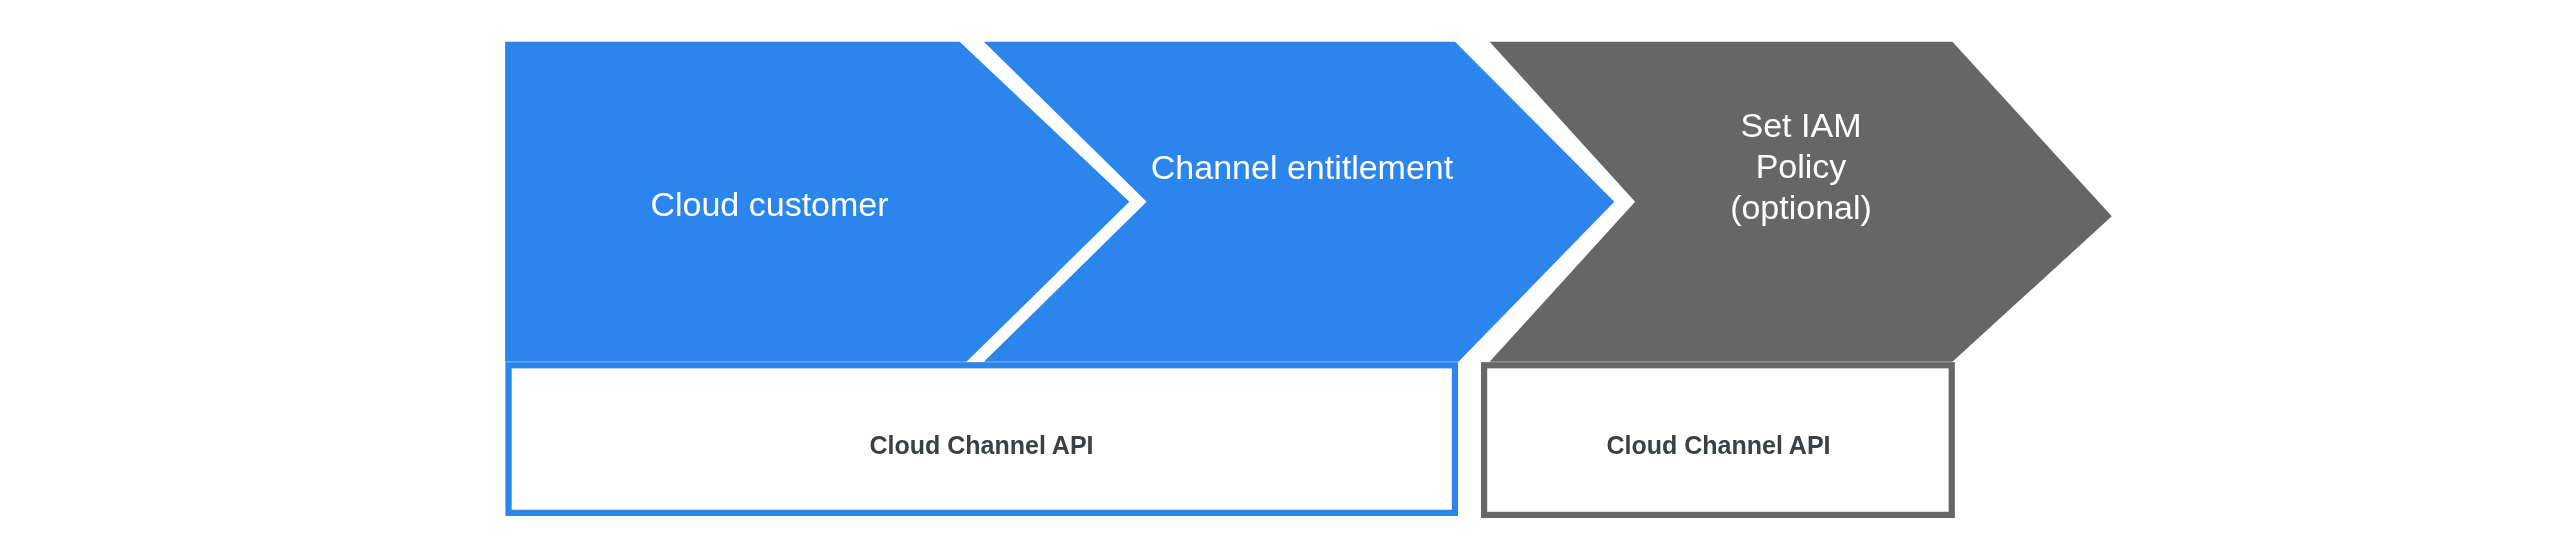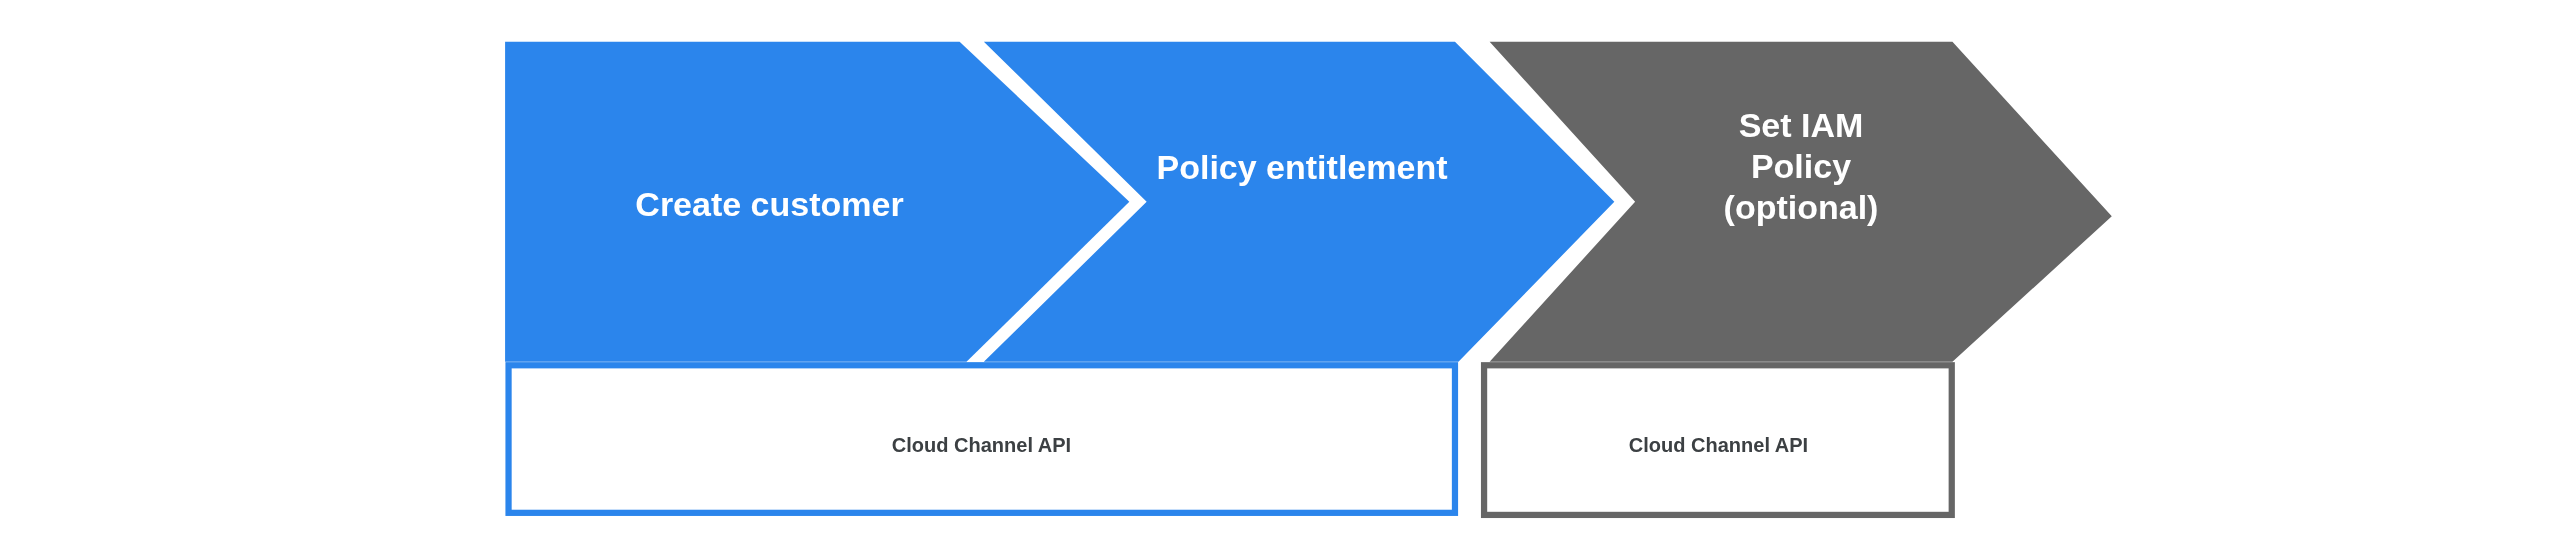--- a/index.html
+++ b/index.html
@@ -25,21 +25,21 @@
     top: 0;
     width: 2576px;
     height: 549px;
   }
   .step-label {
     position: absolute;
     color: #ffffff;
     font-size: 34px;
     line-height: 41px;
     text-align: center;
-    font-weight: 700;
+    font-weight: 400;
     white-space: pre-line;
     letter-spacing: 0px;
   }
   #step-label-0 {
     left: 527px;
     top: 184px;
     width: 485px;
   }
   #step-label-1 {
     left: 1122px;
@@ -47,21 +47,21 @@
     width: 360px;
   }
   #step-label-2 {
     left: 1621px;
     top: 105px;
     width: 360px;
   }
   .api-label {
     position: absolute;
     color: #3c4043;
-    font-size: 20px;
+    font-size: 25px;
     font-weight: bold;
     text-align: center;
     line-height: 29px;
   }
   #api-label-0 {
     left: 505px;
     top: 431px;
     width: 953px;
   }
   #api-label-1 {
@@ -81,23 +81,23 @@
 
     <path fill="#2b85ec" d="M 1420,60 L 2100,60 L 2330,291 L 2105,522 L 1420,522 L 1655,291 Z"></path>
 
     <path fill="#666666" d="M 2150,60 L 2818,60 L 3048,312 L 2818,522 L 2150,522 L 2360,291 Z"></path>
 
     <rect x="734" y="527" width="1366" height="213" fill="#ffffff" stroke="#2b85ec" stroke-width="9"></rect>
 
     <rect x="2142" y="527" width="675" height="216" fill="#ffffff" stroke="#666666" stroke-width="9"></rect>
   </svg>
 
-  <div class="step-label" id="step-label-0">Create customer</div>
+  <div class="step-label" id="step-label-0">Cloud customer</div>
 
-  <div class="step-label" id="step-label-1">Policy entitlement</div>
+  <div class="step-label" id="step-label-1">Channel entitlement</div>
 
   <div class="step-label" id="step-label-2">Set IAM
 Policy
 (optional)</div>
 
   <div class="api-label" id="api-label-0">Cloud Channel API</div>
 
   <div class="api-label" id="api-label-1">Cloud Channel API</div>
 
 </div>

